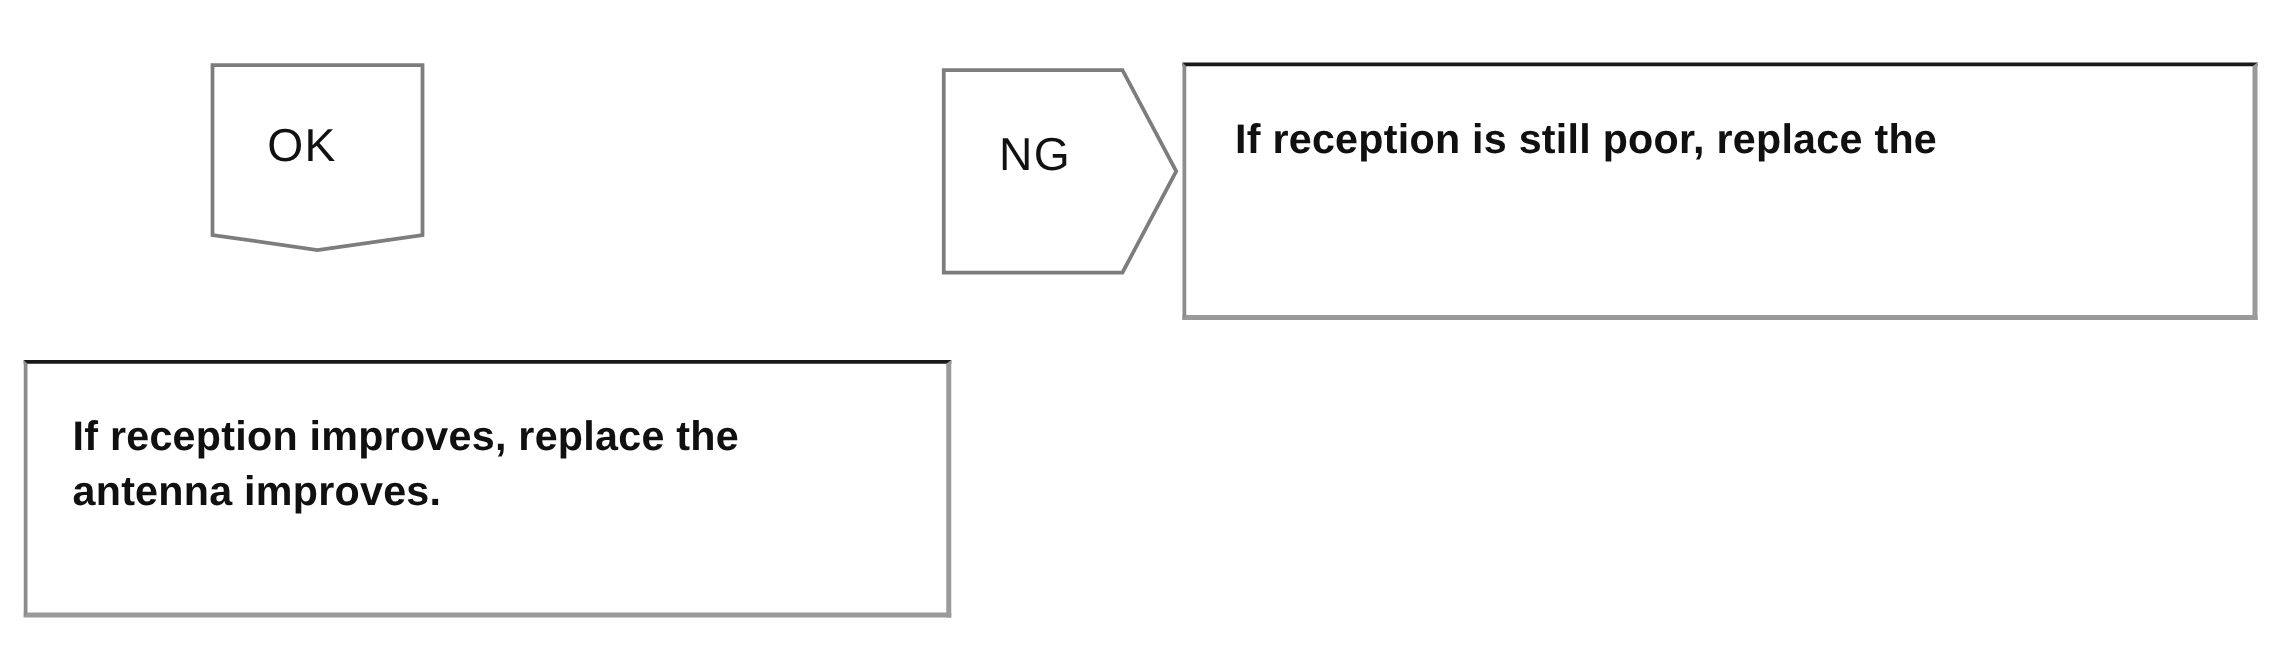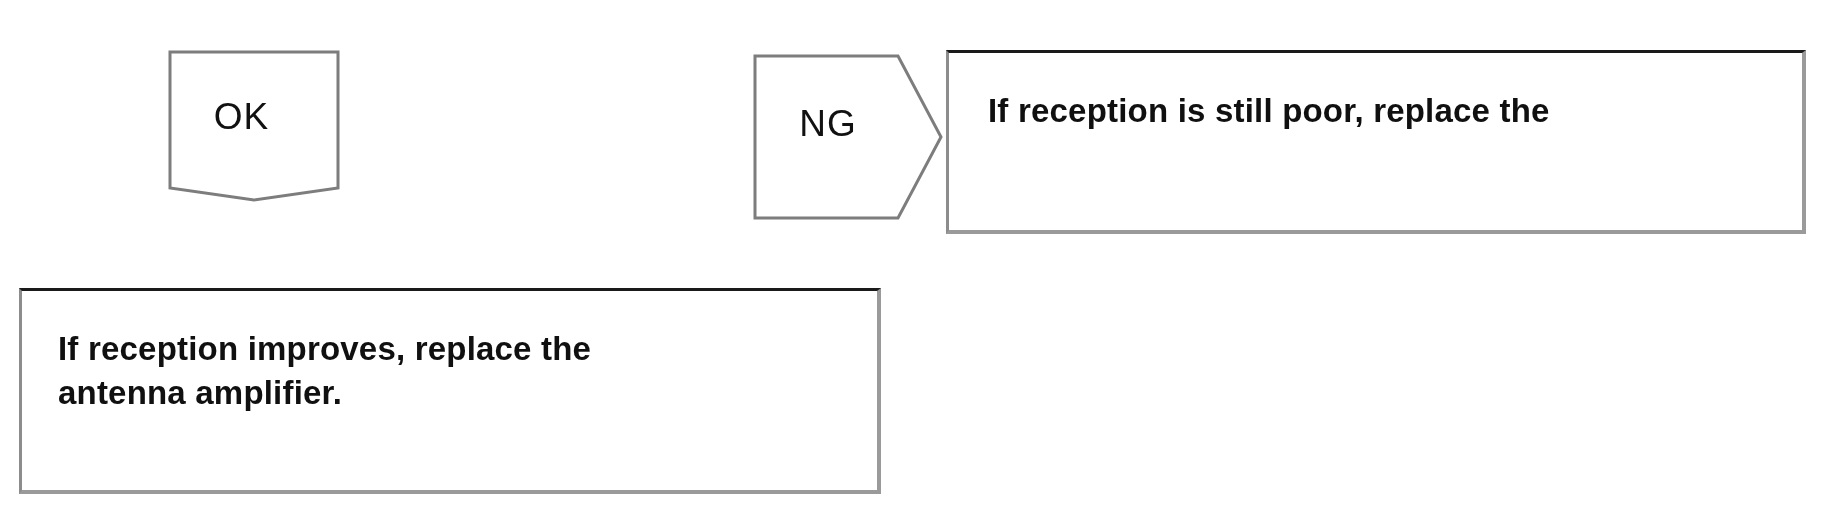--- a/index.html
+++ b/index.html
@@ -83,30 +83,30 @@
     font-size: 33px;
     line-height: 1.32;
     color: #101010;
     letter-spacing: 0.2px;
   }
 
   #callout-cable {
     left: 946px;
     top: 50px;
     width: 860px;
-    height: 184px;
+    height: 206px;
   }
   #callout-cable .callout-text {
     margin: 36px 0 0 39px;
   }
 
   #callout-amplifier {
     left: 19px;
     top: 288px;
-    width: 862px;
+    width: 742px;
     height: 206px;
   }
   #callout-amplifier .callout-text {
     margin: 36px 0 0 36px;
   }
 
   .callout-line {
     display: block;
     white-space: nowrap;
   }
@@ -132,17 +132,17 @@
 
   <div class="callout" id="callout-cable">
     <div class="callout-text">
       <span class="callout-line">If reception is still poor, replace the</span>
     </div>
   </div>
 
   <div class="callout" id="callout-amplifier">
     <div class="callout-text">
       <span class="callout-line">If reception improves, replace the</span>
-      <span class="callout-line">antenna amplifier.</span>
+      <span class="callout-line">antenna improves.</span>
     </div>
   </div>
 
 </div>
 
 </body></html>

